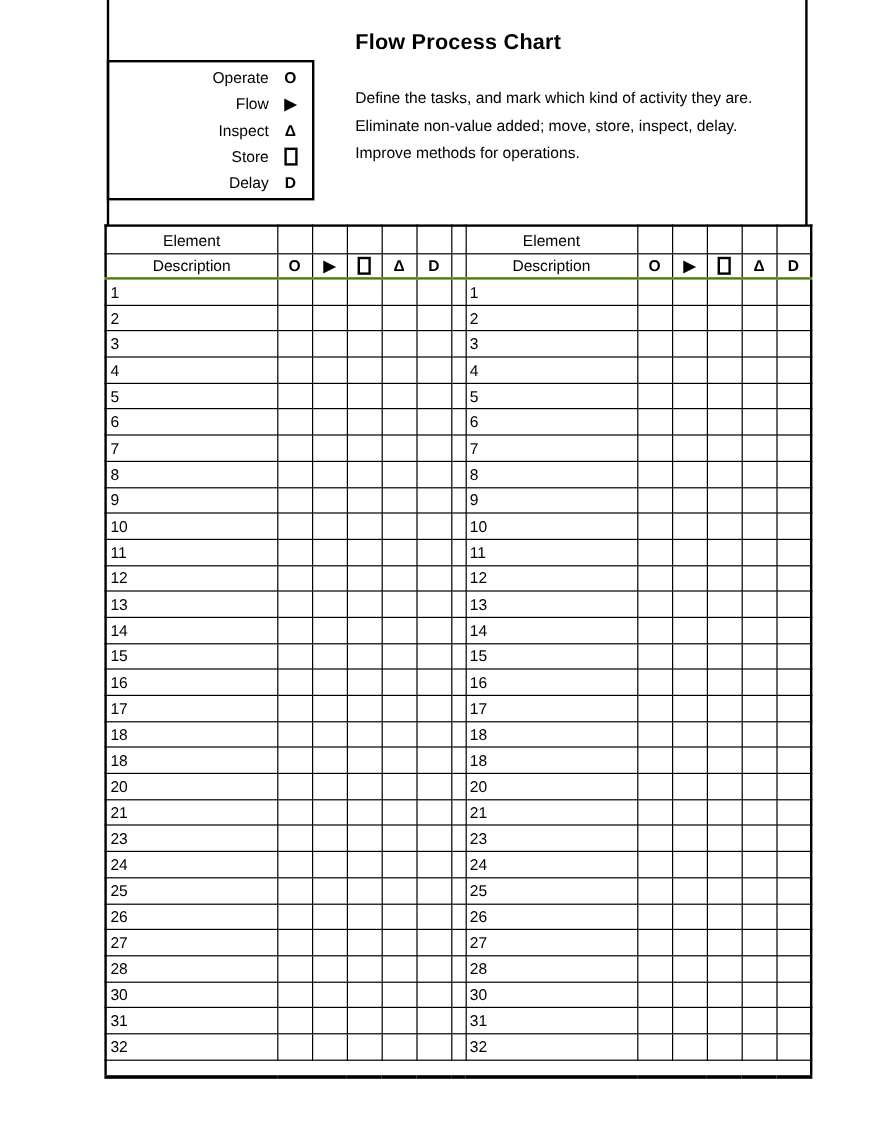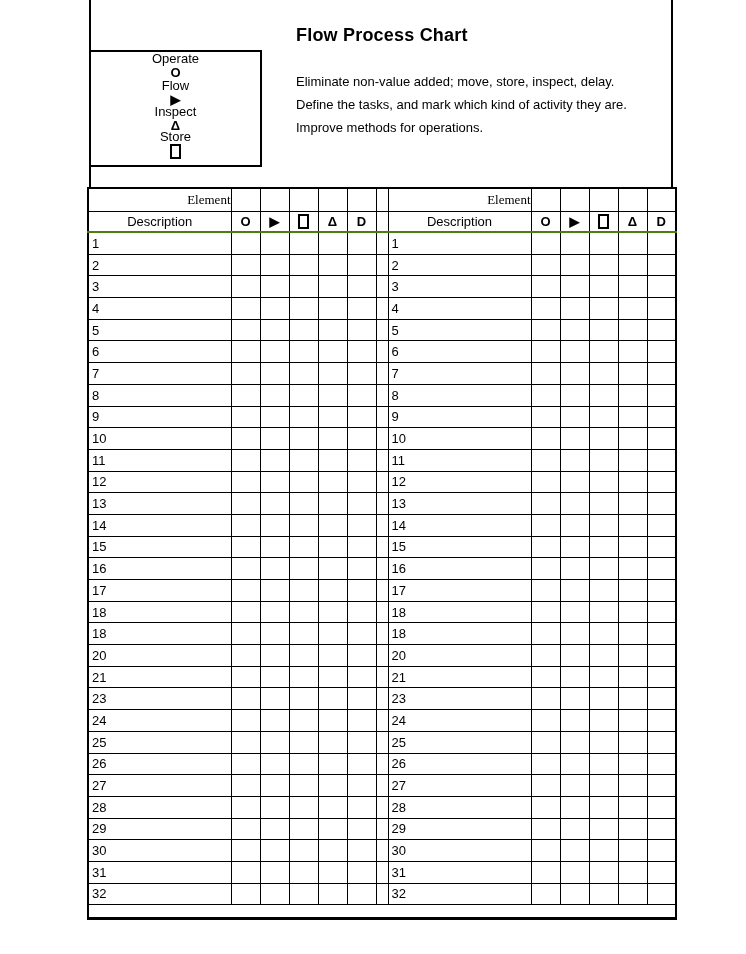--- a/index.html
+++ b/index.html
@@ -17,21 +17,21 @@
   .vrule.right { left: 671px; }
 
   
   .legend {
     position: absolute; left: 89px; top: 50px;
     width: 173px; height: 117px;
     border: 2px solid #000; box-sizing: border-box;
     display: flex; flex-direction: column; justify-content: space-evenly;
     padding: 1px 0;
   }
-  .legend-row { display: flex; align-items: center; justify-content: flex-end; height: 21px; flex-direction: column; }
+  .legend-row { display: flex; align-items: center; justify-content: flex-end; height: 21px; }
   .legend-label { font-size: 13px; text-align: right; white-space: nowrap; }
   .legend-sym { width: 36px; text-align: center; font-weight: bold; font-size: 13px; line-height: 1; }
 
   .title {
     position: absolute; left: 296px; top: 25px; margin: 0;
     font-size: 18px; font-weight: bold; letter-spacing: 0.2px;
   }
   .instructions {
     position: absolute; left: 296px; top: 70px;
     font-size: 13px; line-height: 23px; white-space: nowrap;
@@ -44,21 +44,21 @@
     border-collapse: collapse; table-layout: fixed;
     border: 2px solid #000;
     border-bottom: 3px solid #000;
   }
   .chart th, .chart td {
     border: 1px solid #000;
     padding: 0; margin: 0;
     overflow: hidden; white-space: nowrap;
     background: #fff;
   }
-  .chart thead tr.row-element th { height: 22px; font-weight: normal; font-size: 13px; text-align: right; font-family: Liberation Serif, serif; }
+  .chart thead tr.row-element th { height: 22px; font-weight: normal; font-size: 13px; text-align: center; }
   .chart thead tr.row-desc th { height: 19px; border-bottom: 2px solid #4d7c0f; font-size: 13px; text-align: center; font-weight: normal; }
   .chart th.sym-h { font-weight: bold; font-size: 13px; }
   .chart tbody td { height: 20.7px; font-size: 13px; }
   .chart td.num { text-align: left; padding-left: 3px; vertical-align: middle; }
   .chart tfoot td { height: 12px; }
 
   .store-rect {
     display: inline-block; width: 11px; height: 15px;
     border: 2px solid #000; box-sizing: border-box;
     vertical-align: -2px; background: #fff;
@@ -83,27 +83,31 @@
         <span class="legend-sym"><span class="glyph">▶</span></span>
       </div>
       <div class="legend-row">
         <span class="legend-label">Inspect</span>
         <span class="legend-sym"><span class="glyph">Δ</span></span>
       </div>
       <div class="legend-row">
         <span class="legend-label">Store</span>
         <span class="legend-sym"><span class="store-rect"></span></span>
       </div>
+      <div class="legend-row">
+        <span class="legend-label">Delay</span>
+        <span class="legend-sym"><span class="glyph">D</span></span>
+      </div>
     </div>
 
   <h1 class="title">Flow Process Chart</h1>
 
   <div class="instructions">
+    <div>Define the tasks, and mark which kind of activity they are.</div>
     <div>Eliminate non-value added; move, store, inspect, delay.</div>
-    <div>Define the tasks, and mark which kind of activity they are.</div>
     <div>Improve methods for operations.</div>
   </div>
 
   <table class="chart">
     <colgroup>
       <col style="width:143px">
       <col style="width:29px">
         <col style="width:29px">
         <col style="width:29px">
         <col style="width:29px">
@@ -548,35 +552,20 @@
           <td></td>
           <td></td>
           <td class="num">28</td>
           <td></td>
           <td></td>
           <td></td>
           <td></td>
           <td></td>
         </tr>
         <tr>
-          <td class="num">29</td>
-          <td></td>
-          <td></td>
-          <td></td>
-          <td></td>
-          <td></td>
-          <td></td>
-          <td class="num">29</td>
-          <td></td>
-          <td></td>
-          <td></td>
-          <td></td>
-          <td></td>
-        </tr>
-        <tr>
           <td class="num">30</td>
           <td></td>
           <td></td>
           <td></td>
           <td></td>
           <td></td>
           <td></td>
           <td class="num">30</td>
           <td></td>
           <td></td>

